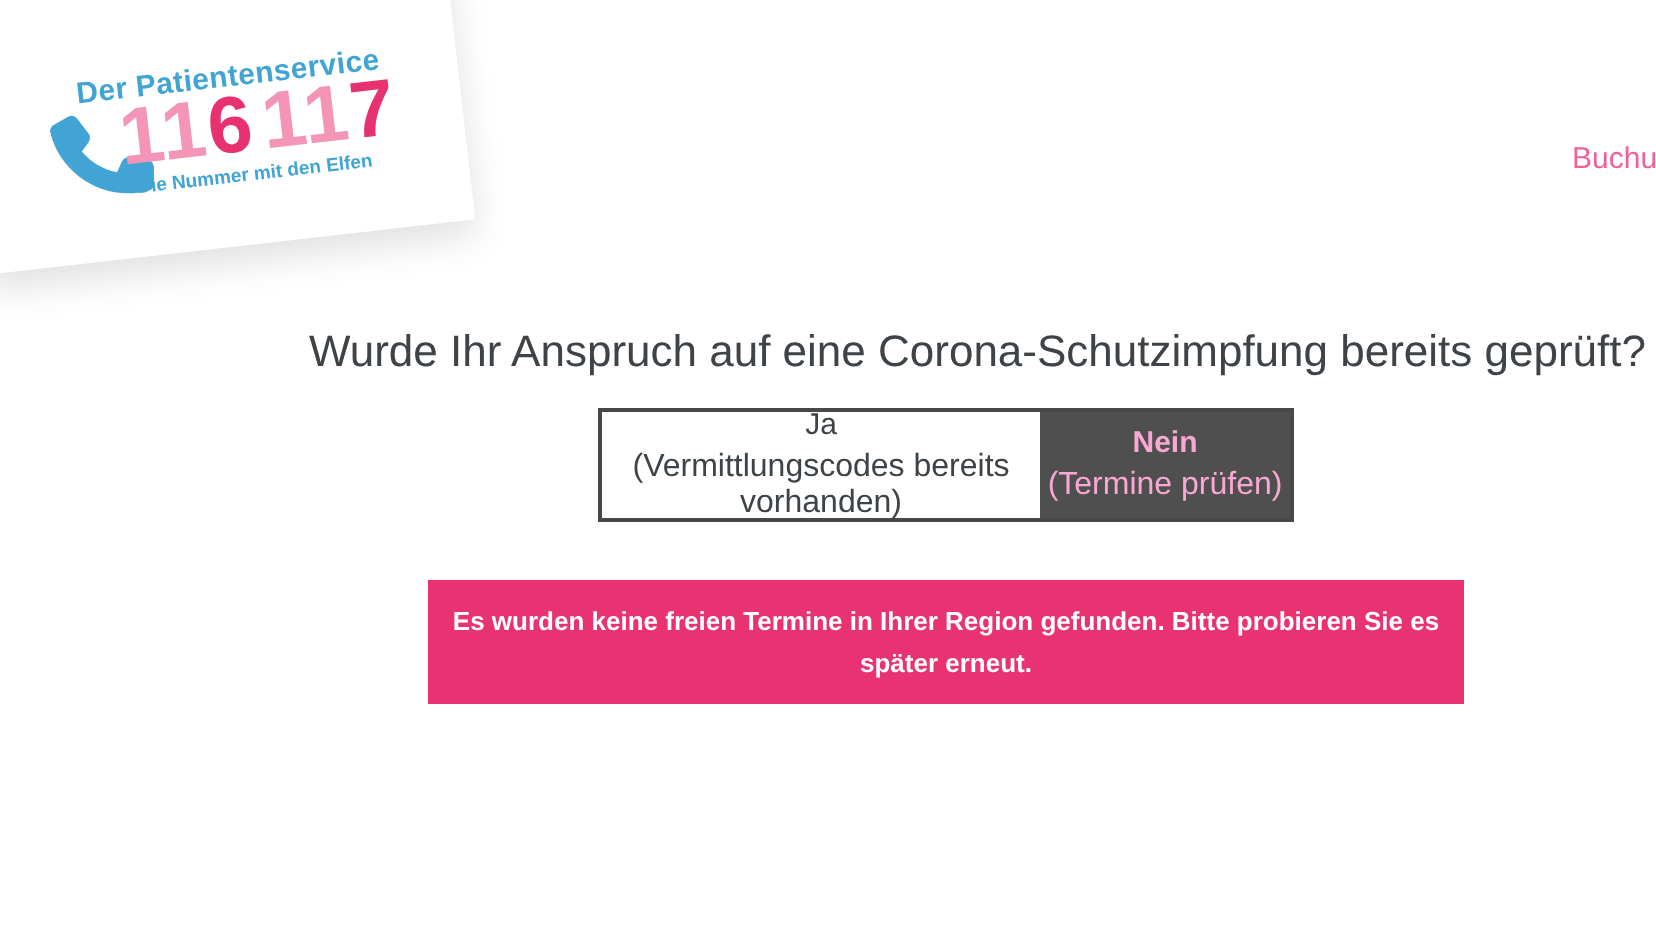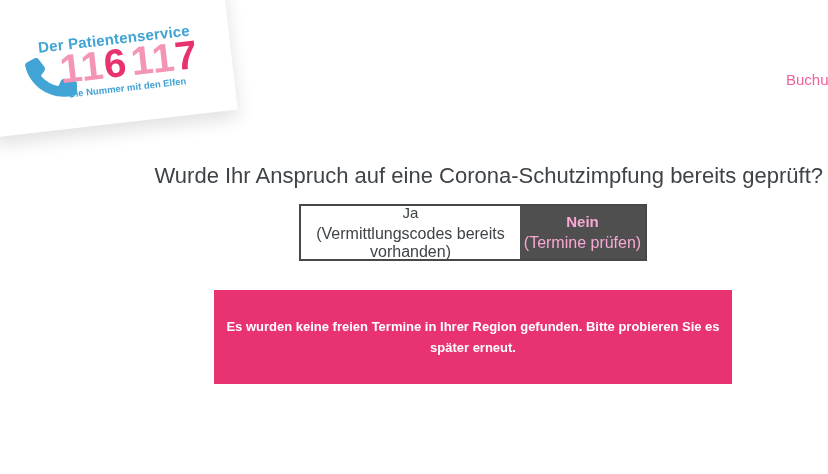--- a/index.html
+++ b/index.html
@@ -130,21 +130,21 @@
     font-size: 16px;
   }
 
   
   .alert {
     width: 518px;
     box-sizing: border-box;
     margin: 29px auto 0 auto;
     background: #e83272;
     color: #ffffff;
-    padding: 26px 10px;
+    padding: 10px 10px;
     font-size: 13px;
     font-weight: bold;
     line-height: 21px;
     text-align: center;
   }
   .alert p { margin: 0; }
   .alert p + p { margin-top: 13px; }
 </style>
 </head>
 <body>

